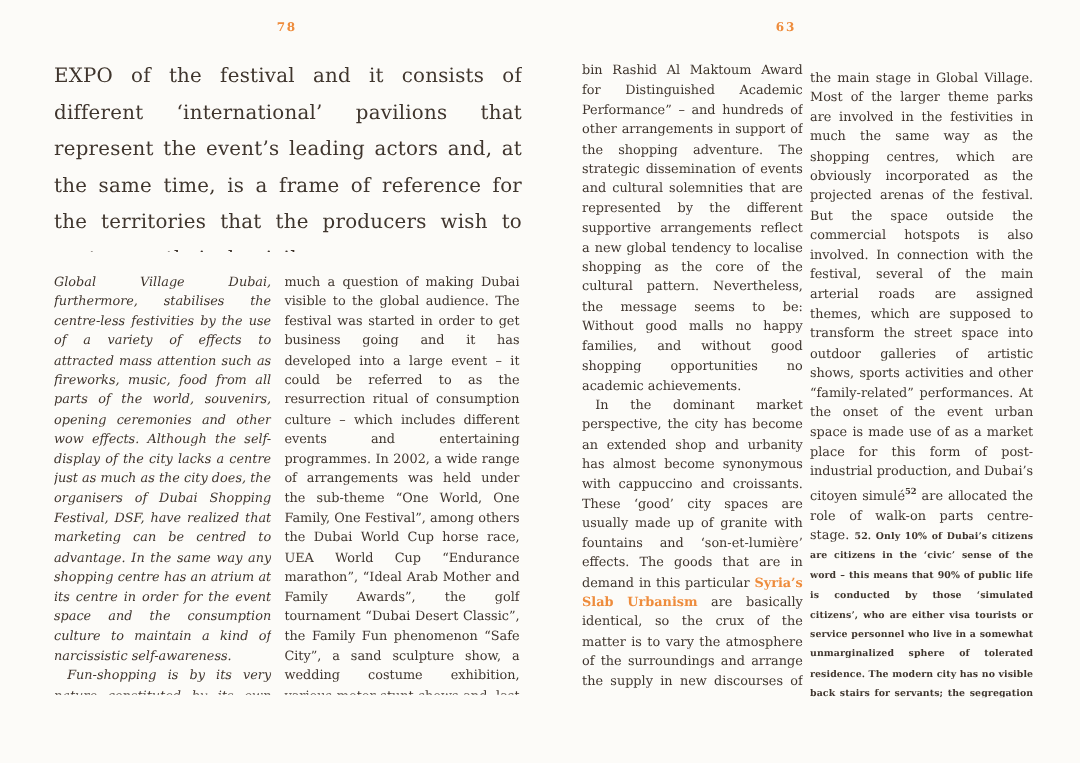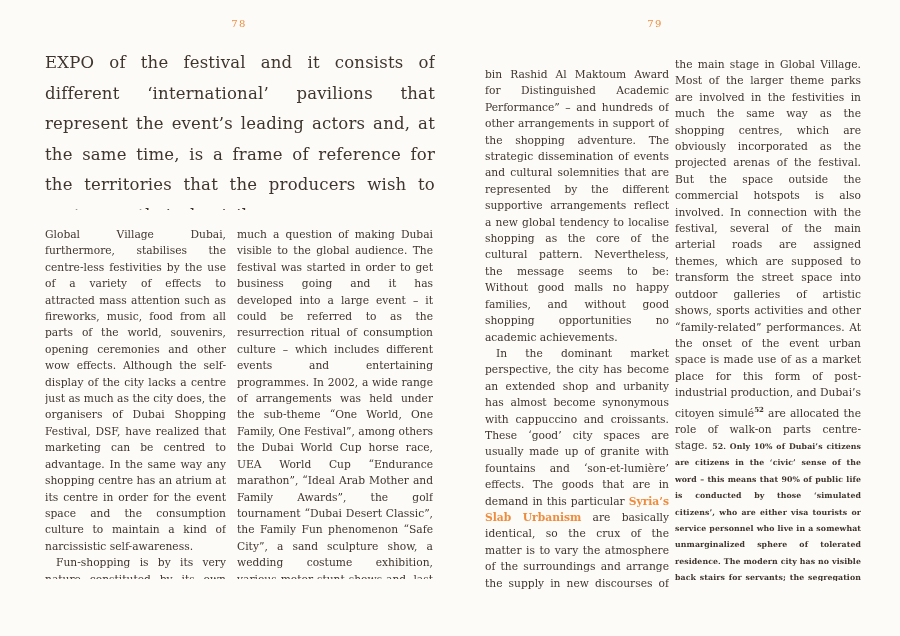--- a/index.html
+++ b/index.html
@@ -11,21 +11,21 @@
   body{
     width:900px;height:636px;
     background:var(--paper);
     font-family:"DejaVu Serif", serif;
     color:var(--ink);
     overflow:hidden;
   }
   .spread{position:relative;width:900px;height:636px;background:var(--paper);}
   .page-number{
     position:absolute;top:18px;
-    font-size:10px;font-weight:normal;
+    font-size:10px;font-weight:bold;
     color:var(--accent);
     letter-spacing:1.5px;
     text-align:center;
   }
   .page-number.left{left:45px;width:388px;}
   .page-number.right{left:485px;width:340px;}
   .headline{
     position:absolute;left:45px;top:48px;width:390px;height:162px;
     margin:0;font-weight:normal;
     font-size:16.5px;line-height:30.5px;
@@ -36,23 +36,23 @@
   }
   .col{
     position:absolute;
     text-align:justify;
     font-size:10.7px;
     overflow:hidden;
   }
   .col p{margin:0;line-height:13px;}
   .col p.indent{text-indent:11px;}
   .col span{line-height:16.4px;}
-  .col-l1{left:45px;top:227px;width:181px;height:352px;}
+  .col-l1{left:45px;top:227px;width:181px;height:352px;font-style:italic;}
   .col-l2{left:237px;top:227px;width:196px;height:352px;}
-  .col-r1{left:485px;top:67px;width:184px;height:524px;}
+  .col-r1{left:485px;top:51px;width:184px;height:524px;}
   .col-r2{left:675px;top:57px;width:186px;height:524px;}
   .seg-link{
     color:var(--accent);
     font-weight:bold;
     cursor:pointer;
   }
   .seg-italic{}
   .seg-sup{
     font-size:7px;line-height:16.4px;
     vertical-align:super;
@@ -76,21 +76,21 @@
     <div class="col col-l1">
         <p class=""><span class="seg-plain">Global Village Dubai, furthermore, stabilises the centre-less festivities by the use of a variety of effects to attracted mass attention such as fireworks, music, food from all parts of the world, souvenirs, opening ceremonies and other wow effects. Although the self-display of the city lacks a centre just as much as the city does, the organisers of Dubai Shopping Festival, DSF, have realized that marketing can be centred to advantage. In the same way any shopping centre has an atrium at its centre in order for the event space and the consumption culture to maintain a kind of narcissistic self-awareness.</span></p>
         <p class="indent"><span class="seg-plain">Fun-shopping is by its very nature constituted by its own reflected image. Moreover, DSF is also very</span></p>
       </div>
     <div class="col col-l2">
         <p class=""><span class="seg-plain">much a question of making Dubai visible to the global audience. The festival was started in order to get business going and it has developed into a large event – it could be referred to as the resurrection ritual of consumption culture – which includes different events and entertaining programmes. In 2002, a wide range of arrangements was held under the sub-theme “One World, One Family, One Festival”, among others the Dubai World Cup horse race, UEA World Cup “Endurance marathon”, “Ideal Arab Mother and Family Awards”, the golf tournament “Dubai Desert Classic”, the Family Fun phenomenon “Safe City”, a sand sculpture show, a wedding costume exhibition, various motor stunt shows and, last but not least, the “Hamdan</span></p>
       </div>
   </section>
 
   <section>
-    <div class="page-number right">79</div>
+    <div class="page-number right">63</div>
     <div class="col col-r1">
         <p class=""><span class="seg-plain">bin Rashid Al Maktoum Award for Distinguished Academic Performance” – and hundreds of other arrangements in support of the shopping adventure. The strategic dissemination of events and cultural solemnities that are represented by the different supportive arrangements reflect a new global tendency to localise shopping as the core of the cultural pattern. Nevertheless, the message seems to be: Without good malls no happy families, and without good shopping opportunities no academic achievements.</span></p>
         <p class="indent"><span class="seg-plain">In the dominant market perspective, the city has become an extended shop and urbanity has almost become synonymous with cappuccino and croissants. These ‘good’ city spaces are usually made up of granite with fountains and ‘son-et-lumière’ effects. The goods that are in demand in this particular </span><span class="seg-link">Syria’s Slab Urbanism</span><span class="seg-plain"> are basically identical, so the crux of the matter is to vary the atmosphere of the surroundings and arrange the supply in new discourses of consumption. The main events of the festival either have their own arenas or make use of</span></p>
       </div>
     <div class="col col-r2">
         <p class=""><span class="seg-plain">the main stage in Global Village. Most of the larger theme parks are involved in the festivities in much the same way as the shopping centres, which are obviously incorporated as the projected arenas of the festival. But the space outside the commercial hotspots is also involved. In connection with the festival, several of the main arterial roads are assigned themes, which are supposed to transform the street space into outdoor galleries of artistic shows, sports activities and other “family-related” performances. At the onset of the event urban space is made use of as a market place for this form of post-industrial production, and Dubai’s </span><span class="seg-italic">citoyen simulé</span><span class="seg-sup">52</span><span class="seg-plain"> are allocated the role of walk-on parts centre-stage. </span><span class="seg-note">52. Only 10% of Dubai’s citizens are citizens in the ‘civic’ sense of the word – this means that 90% of public life is conducted by those ‘simulated citizens’, who are either visa tourists or service personnel who live in a somewhat unmarginalized sphere of tolerated residence. The modern city has no visible back stairs for servants; the segregation is invisible on purpose.</span></p>
       </div>
   </section>
 
 </div>

